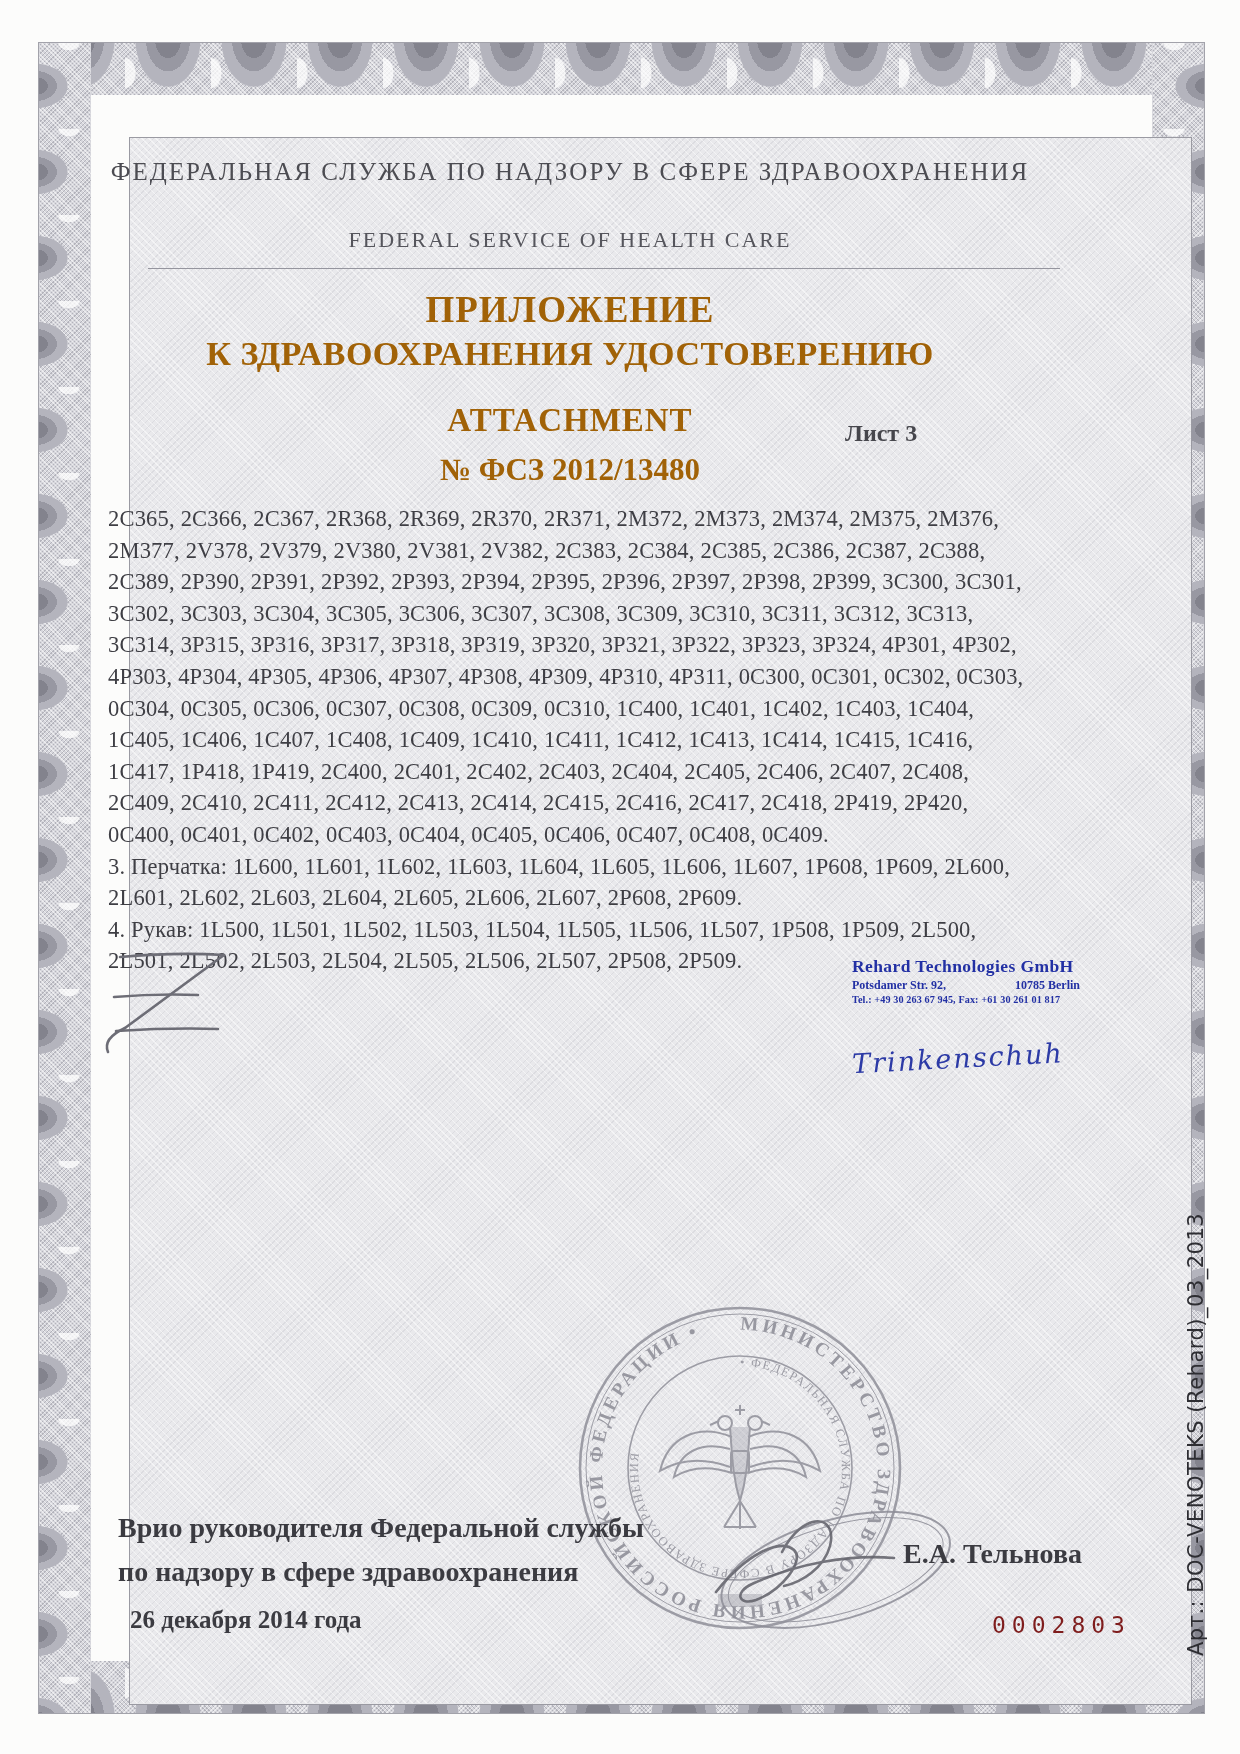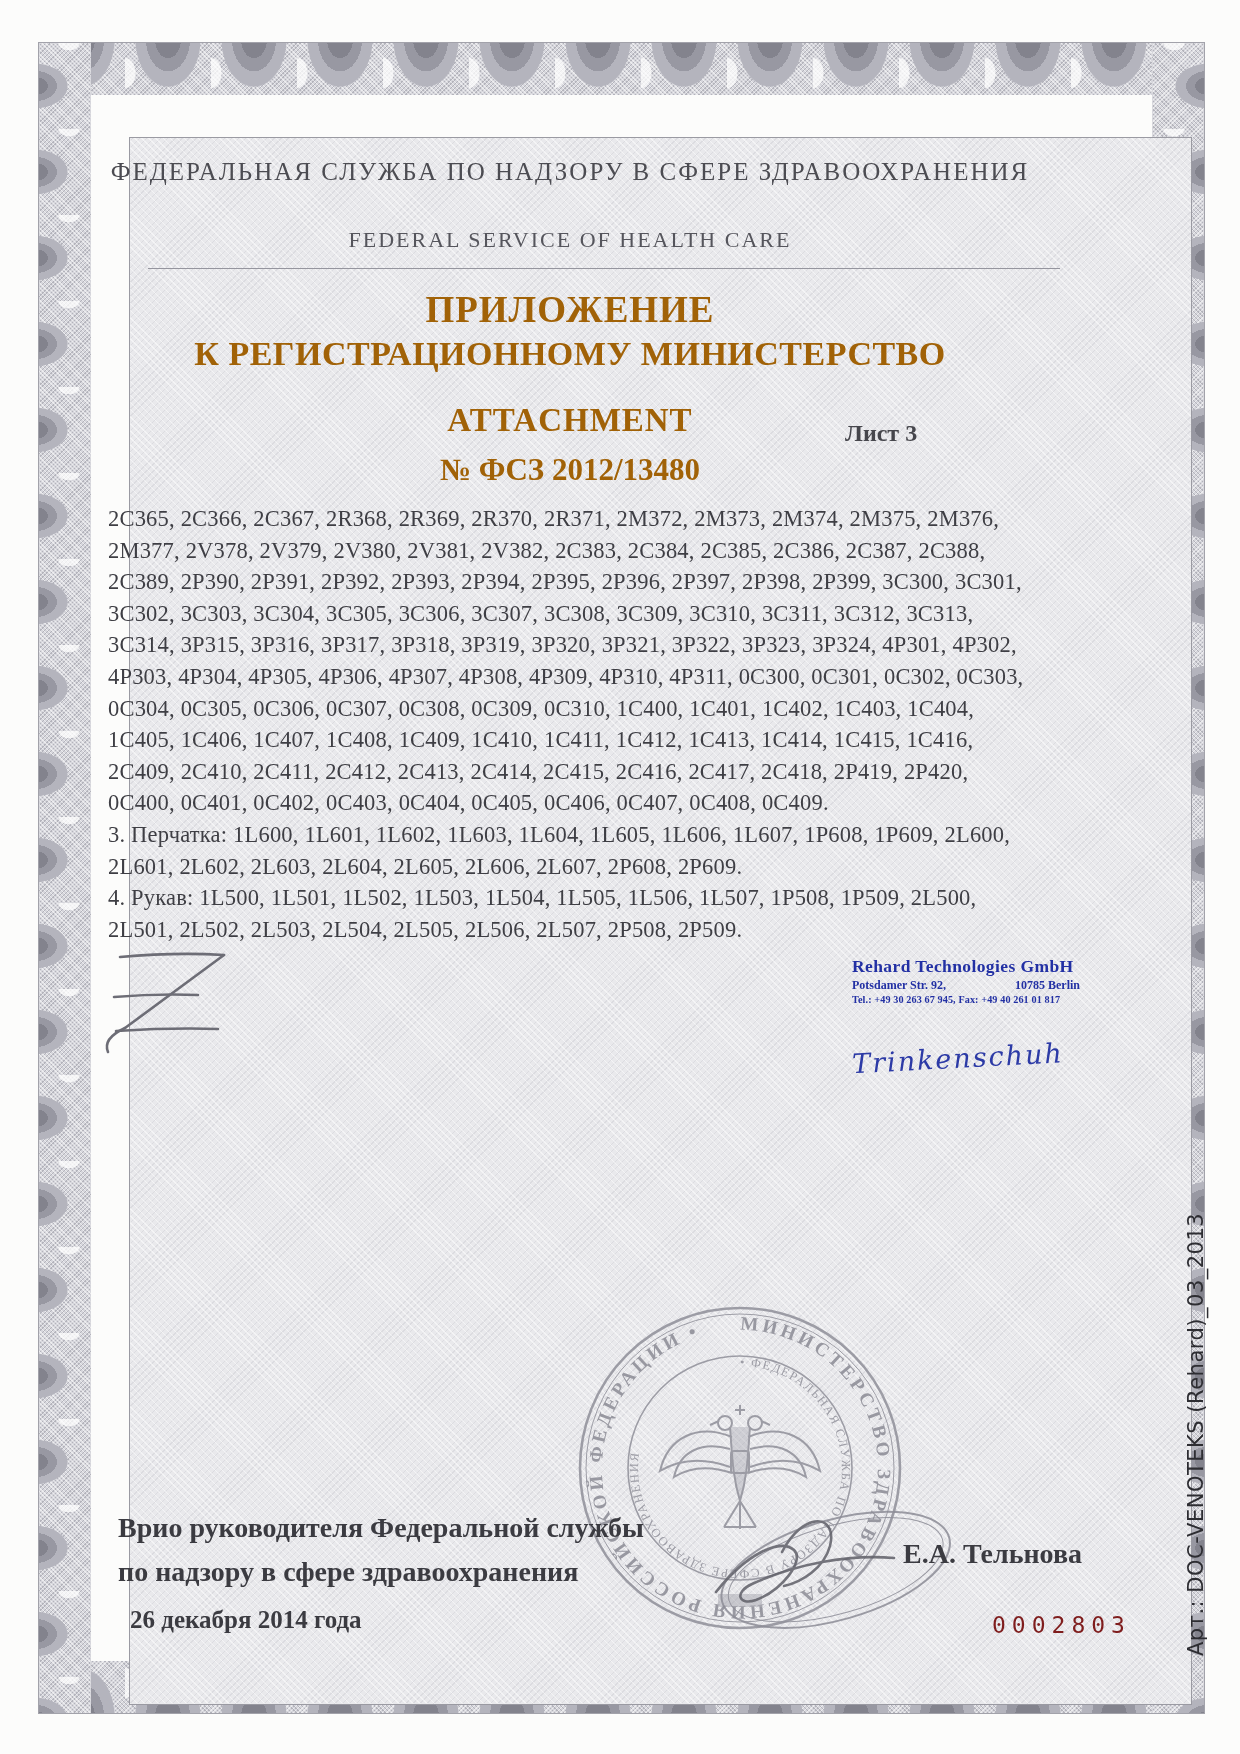--- a/index.html
+++ b/index.html
@@ -118,34 +118,35 @@
     <div class="strip h bottom"></div>
     <div class="strip v left"></div>
     <div class="strip v right"></div>
     <div class="paper"></div>
   </div>
 
   <div class="center-col abs org-ru">ФЕДЕРАЛЬНАЯ СЛУЖБА ПО НАДЗОРУ В СФЕРЕ ЗДРАВООХРАНЕНИЯ</div>
   <div class="center-col abs org-en">FEDERAL SERVICE OF HEALTH CARE</div>
   <div class="rule"></div>
   <div class="center-col abs t-big title1">ПРИЛОЖЕНИЕ</div>
-  <div class="center-col abs t-big title2">К РЕГИСТРАЦИОННОМУ МИНИСТЕРСТВО</div>
+  <div class="center-col abs t-big title2">К ЗДРАВООХРАНЕНИЯ УДОСТОВЕРЕНИЮ</div>
   <div class="center-col abs t-big title-en">ATTACHMENT</div>
   <div class="center-col abs t-big doc-num">№ ФСЗ 2012/13480</div>
   <div class="sheet">Лист 3</div>
 
   <div class="codes">
     <div>2C365, 2C366, 2C367, 2R368, 2R369, 2R370, 2R371, 2M372, 2M373, 2M374, 2M375, 2M376,</div>
     <div>2M377, 2V378, 2V379, 2V380, 2V381, 2V382, 2C383, 2C384, 2C385, 2C386, 2C387, 2C388,</div>
     <div>2C389, 2P390, 2P391, 2P392, 2P393, 2P394, 2P395, 2P396, 2P397, 2P398, 2P399, 3C300, 3C301,</div>
     <div>3C302, 3C303, 3C304, 3C305, 3C306, 3C307, 3C308, 3C309, 3C310, 3C311, 3C312, 3C313,</div>
     <div>3C314, 3P315, 3P316, 3P317, 3P318, 3P319, 3P320, 3P321, 3P322, 3P323, 3P324, 4P301, 4P302,</div>
     <div>4P303, 4P304, 4P305, 4P306, 4P307, 4P308, 4P309, 4P310, 4P311, 0C300, 0C301, 0C302, 0C303,</div>
     <div>0C304, 0C305, 0C306, 0C307, 0C308, 0C309, 0C310, 1C400, 1C401, 1C402, 1C403, 1C404,</div>
     <div>1C405, 1C406, 1C407, 1C408, 1C409, 1C410, 1C411, 1C412, 1C413, 1C414, 1C415, 1C416,</div>
+    <div>1C417, 1P418, 1P419, 2C400, 2C401, 2C402, 2C403, 2C404, 2C405, 2C406, 2C407, 2C408,</div>
     <div>2C409, 2C410, 2C411, 2C412, 2C413, 2C414, 2C415, 2C416, 2C417, 2C418, 2P419, 2P420,</div>
     <div>0C400, 0C401, 0C402, 0C403, 0C404, 0C405, 0C406, 0C407, 0C408, 0C409.</div>
     <div>3. Перчатка: 1L600, 1L601, 1L602, 1L603, 1L604, 1L605, 1L606, 1L607, 1P608, 1P609, 2L600,</div>
     <div>2L601, 2L602, 2L603, 2L604, 2L605, 2L606, 2L607, 2P608, 2P609.</div>
     <div>4. Рукав: 1L500, 1L501, 1L502, 1L503, 1L504, 1L505, 1L506, 1L507, 1P508, 1P509, 2L500,</div>
     <div>2L501, 2L502, 2L503, 2L504, 2L505, 2L506, 2L507, 2P508, 2P509.</div>
   </div>
 
   <svg class="z-mark" width="165" height="115" viewBox="0 0 165 115">
     <g fill="none" stroke="#6d6d76" stroke-width="2.6" stroke-linecap="round">
@@ -156,21 +157,21 @@
       <path d="M27,86 C14,92 6,100 10,110"></path>
     </g>
   </svg>
 
   <div class="company-stamp">
     <div class="cs-name">Rehard Technologies GmbH</div>
     <div class="cs-addr">
       <span>Potsdamer Str. 92,</span>
       <span>10785 Berlin</span>
     </div>
-    <div class="cs-tel">Tel.: +49 30 263 67 945, Fax: +49 40 261 01 817</div>
+    <div class="cs-tel">Tel.: +49 30 263 67 945, Fax: +61 30 261 01 817</div>
   </div>
 
   <div class="hand-note">Trinkenschuh</div>
 
   <svg class="seal" width="344" height="344" viewBox="0 0 344 344">
     <defs>
       <path id="sealOuter" d="M 172 34 A 138 138 0 1 1 171.9 34"></path>
       <path id="sealInner" d="M 172 70 A 102 102 0 1 1 171.9 70"></path>
     </defs>
     <g fill="none" stroke="#8a8a94">

